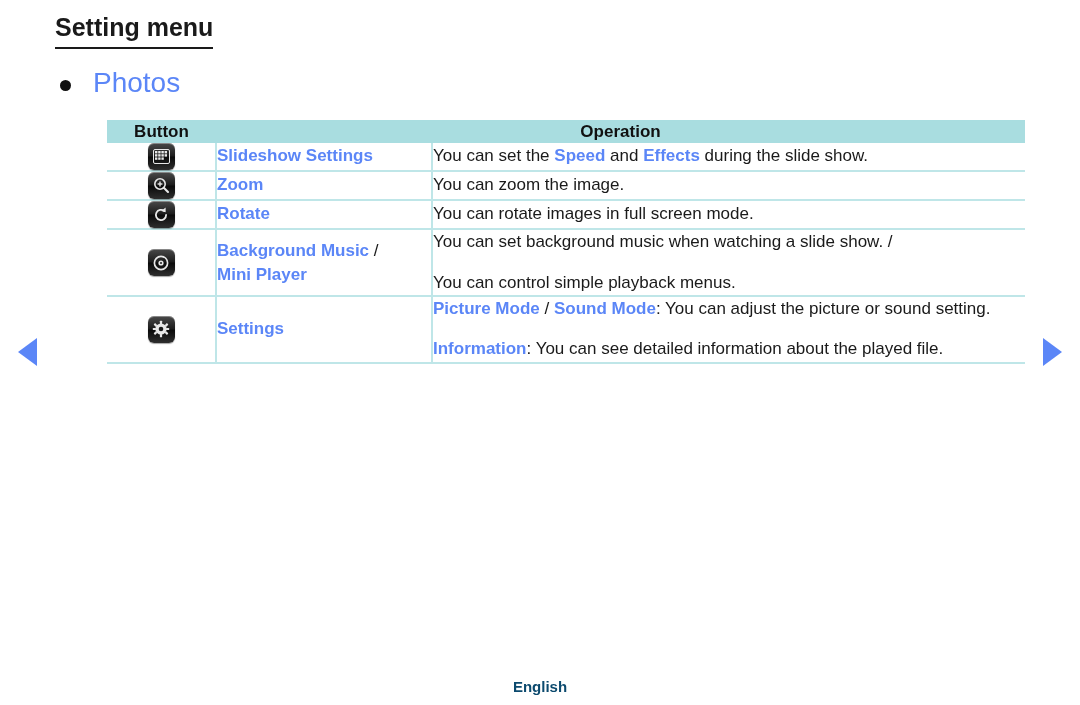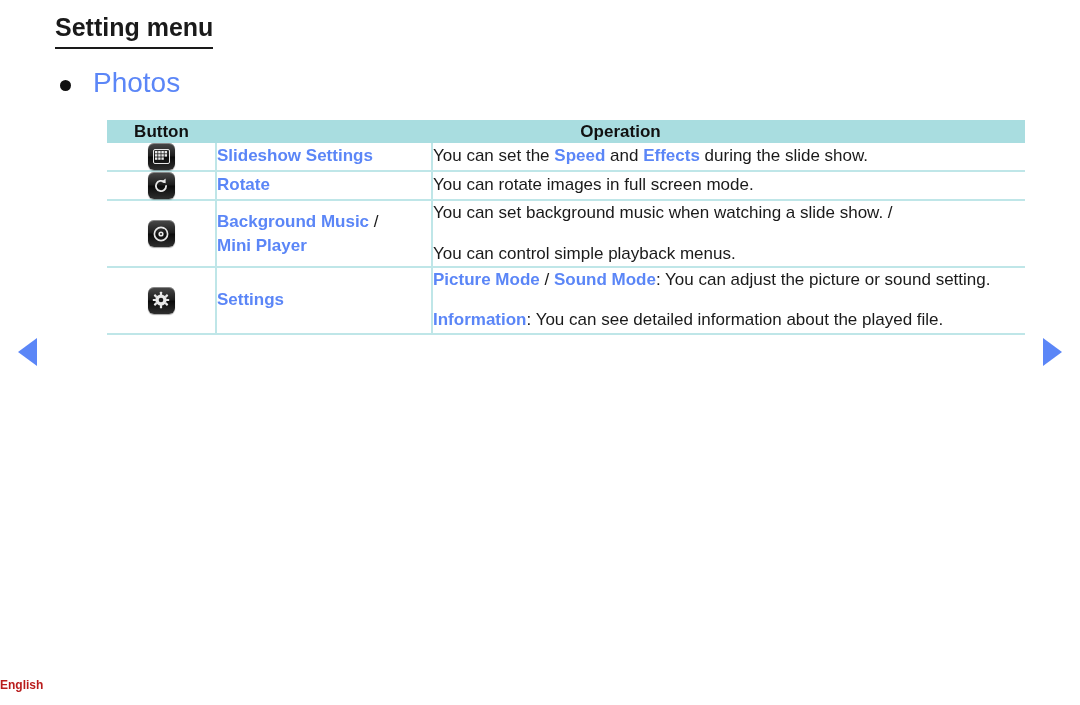--- a/index.html
+++ b/index.html
@@ -142,23 +142,24 @@
     right: 18px;
     border-left: 19px solid #5b86f7;
   }
 
   
   #footer-language {
     position: absolute;
     left: 0;
     right: 0;
     top: 678px;
-    font-size: 12px;
-    font-weight: bold;
-    color: #b91c1c;
+    text-align: center;
+    font-size: 15px;
+    font-weight: bold;
+    color: #0c4a6e;
   }
 </style>
 </head>
 <body>
 
 <div id="page-title">Setting menu</div>
 
 <div id="section-heading">
   <span id="section-bullet"></span>
   <span id="section-title">Photos</span>
@@ -200,20 +201,36 @@
         </span>
       </td>
       <td class="cell-name">Slideshow Settings</td>
       <td class="cell-op">
         <p class="op-para">
           <span class="plain">You can set the </span><b>Speed</b><span class="plain"> and </span><b>Effects</b><span class="plain"> during the slide show.</span>
         </p>
       </td>
     </tr>
 
+    <tr class="body-row">
+      <td class="cell-icon">
+        <span class="dev-icon">
+          <svg width="17" height="17" viewBox="0 0 17 17">
+            <circle cx="7" cy="7" r="5.2" fill="none" stroke="#e8e8e8" stroke-width="1.6"></circle>
+            <line x1="10.8" y1="10.8" x2="15" y2="15" stroke="#e8e8e8" stroke-width="2.1" stroke-linecap="round"></line>
+            <line x1="4.6" y1="7" x2="9.4" y2="7" stroke="#e8e8e8" stroke-width="1.4"></line>
+            <line x1="7" y1="4.6" x2="7" y2="9.4" stroke="#e8e8e8" stroke-width="1.4"></line>
+          </svg>
+        </span>
+      </td>
+      <td class="cell-name">Zoom</td>
+      <td class="cell-op">
+        <p class="op-para">You can zoom the image.</p>
+      </td>
+    </tr>
 
     <tr class="body-row">
       <td class="cell-icon">
         <span class="dev-icon">
           <svg width="18" height="18" viewBox="0 0 18 18">
             <path d="M14.1 9 A5.1 5.1 0 1 1 12.3 5.1" fill="none" stroke="#e8e8e8" stroke-width="1.8" stroke-linecap="round"></path>
             <polygon points="13.6,1.6 13.6,6.2 9.3,5.0" fill="#e8e8e8"></polygon>
           </svg>
         </span>
       </td>

